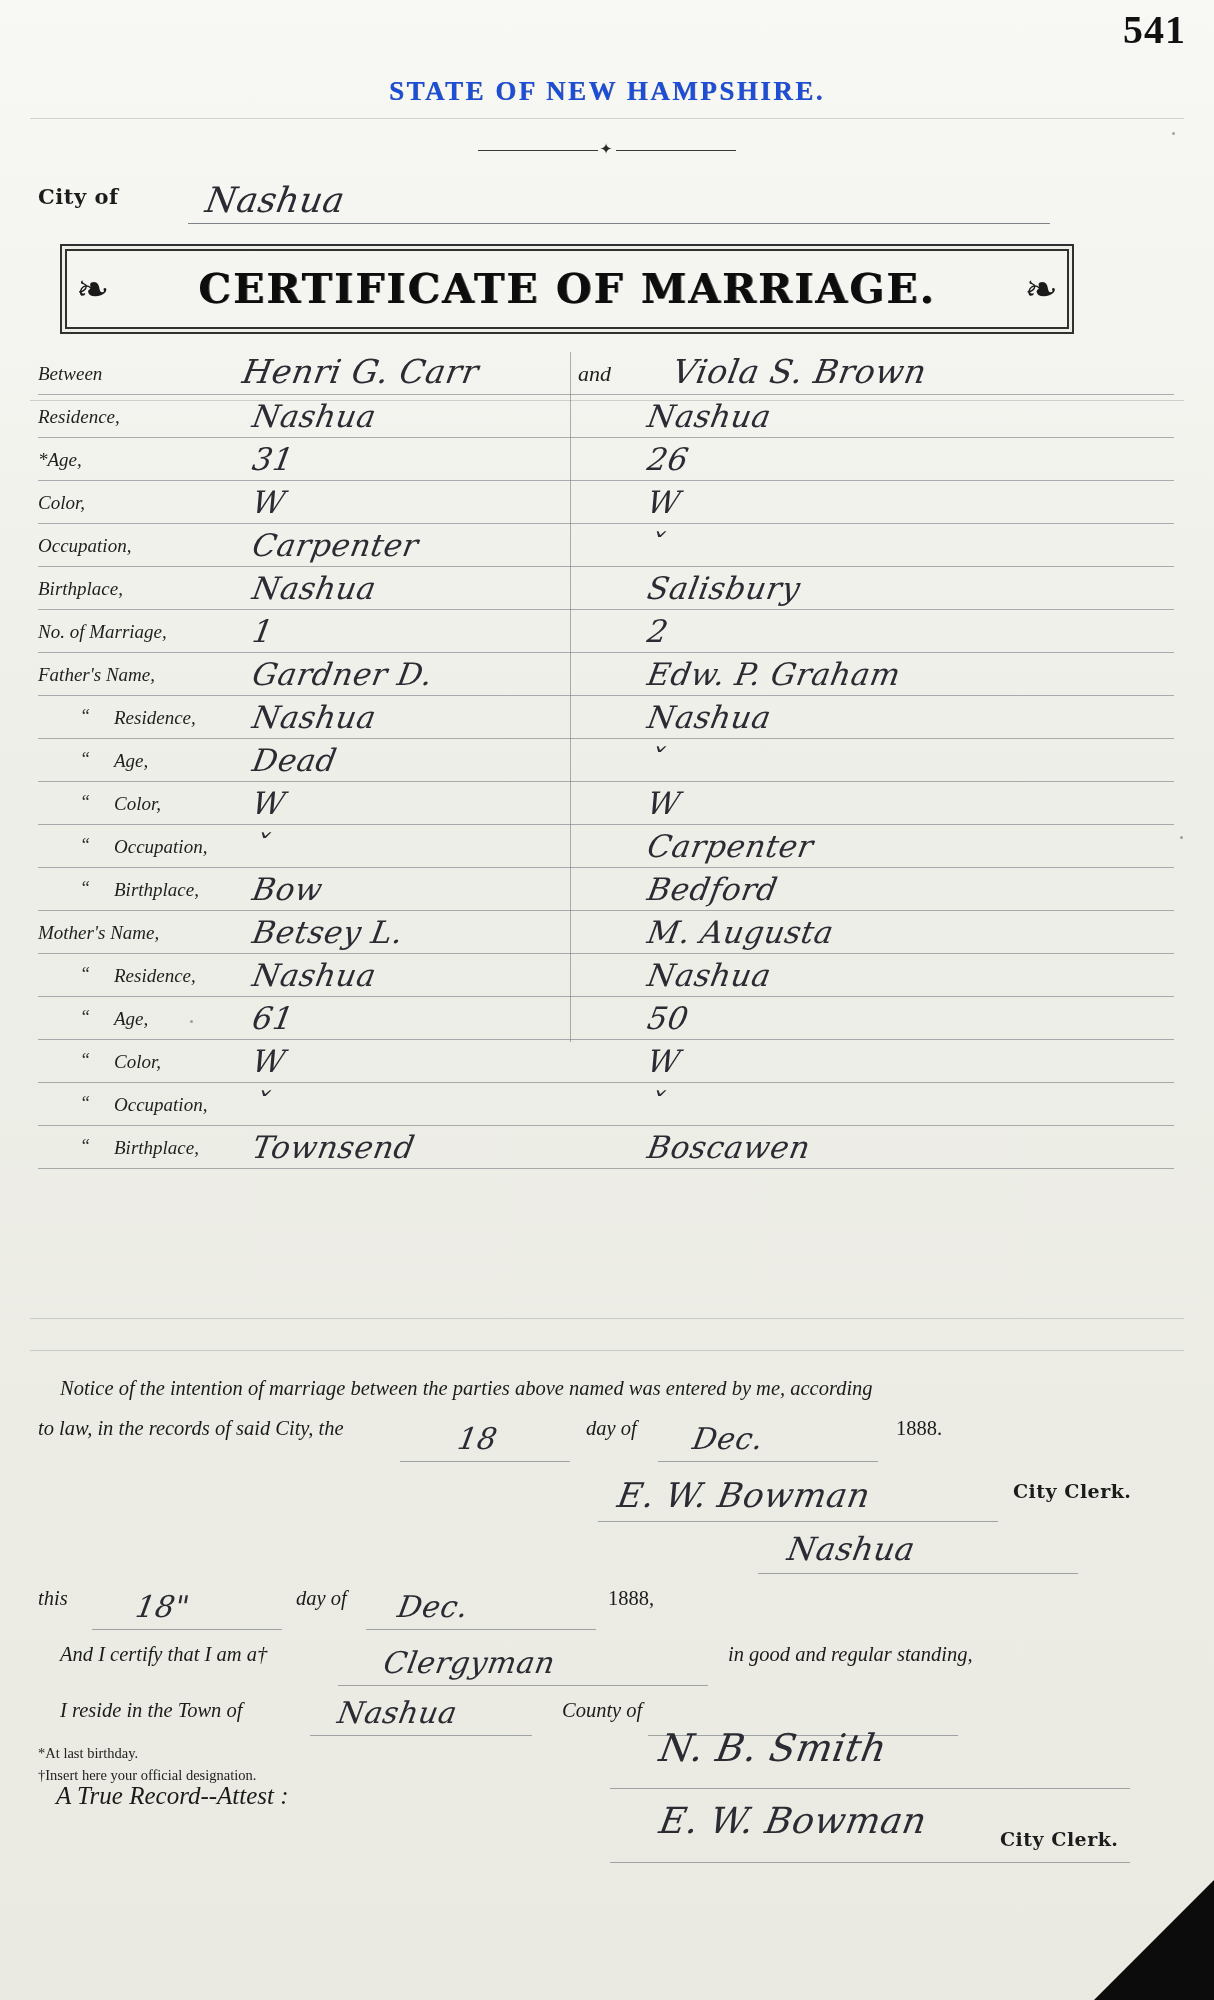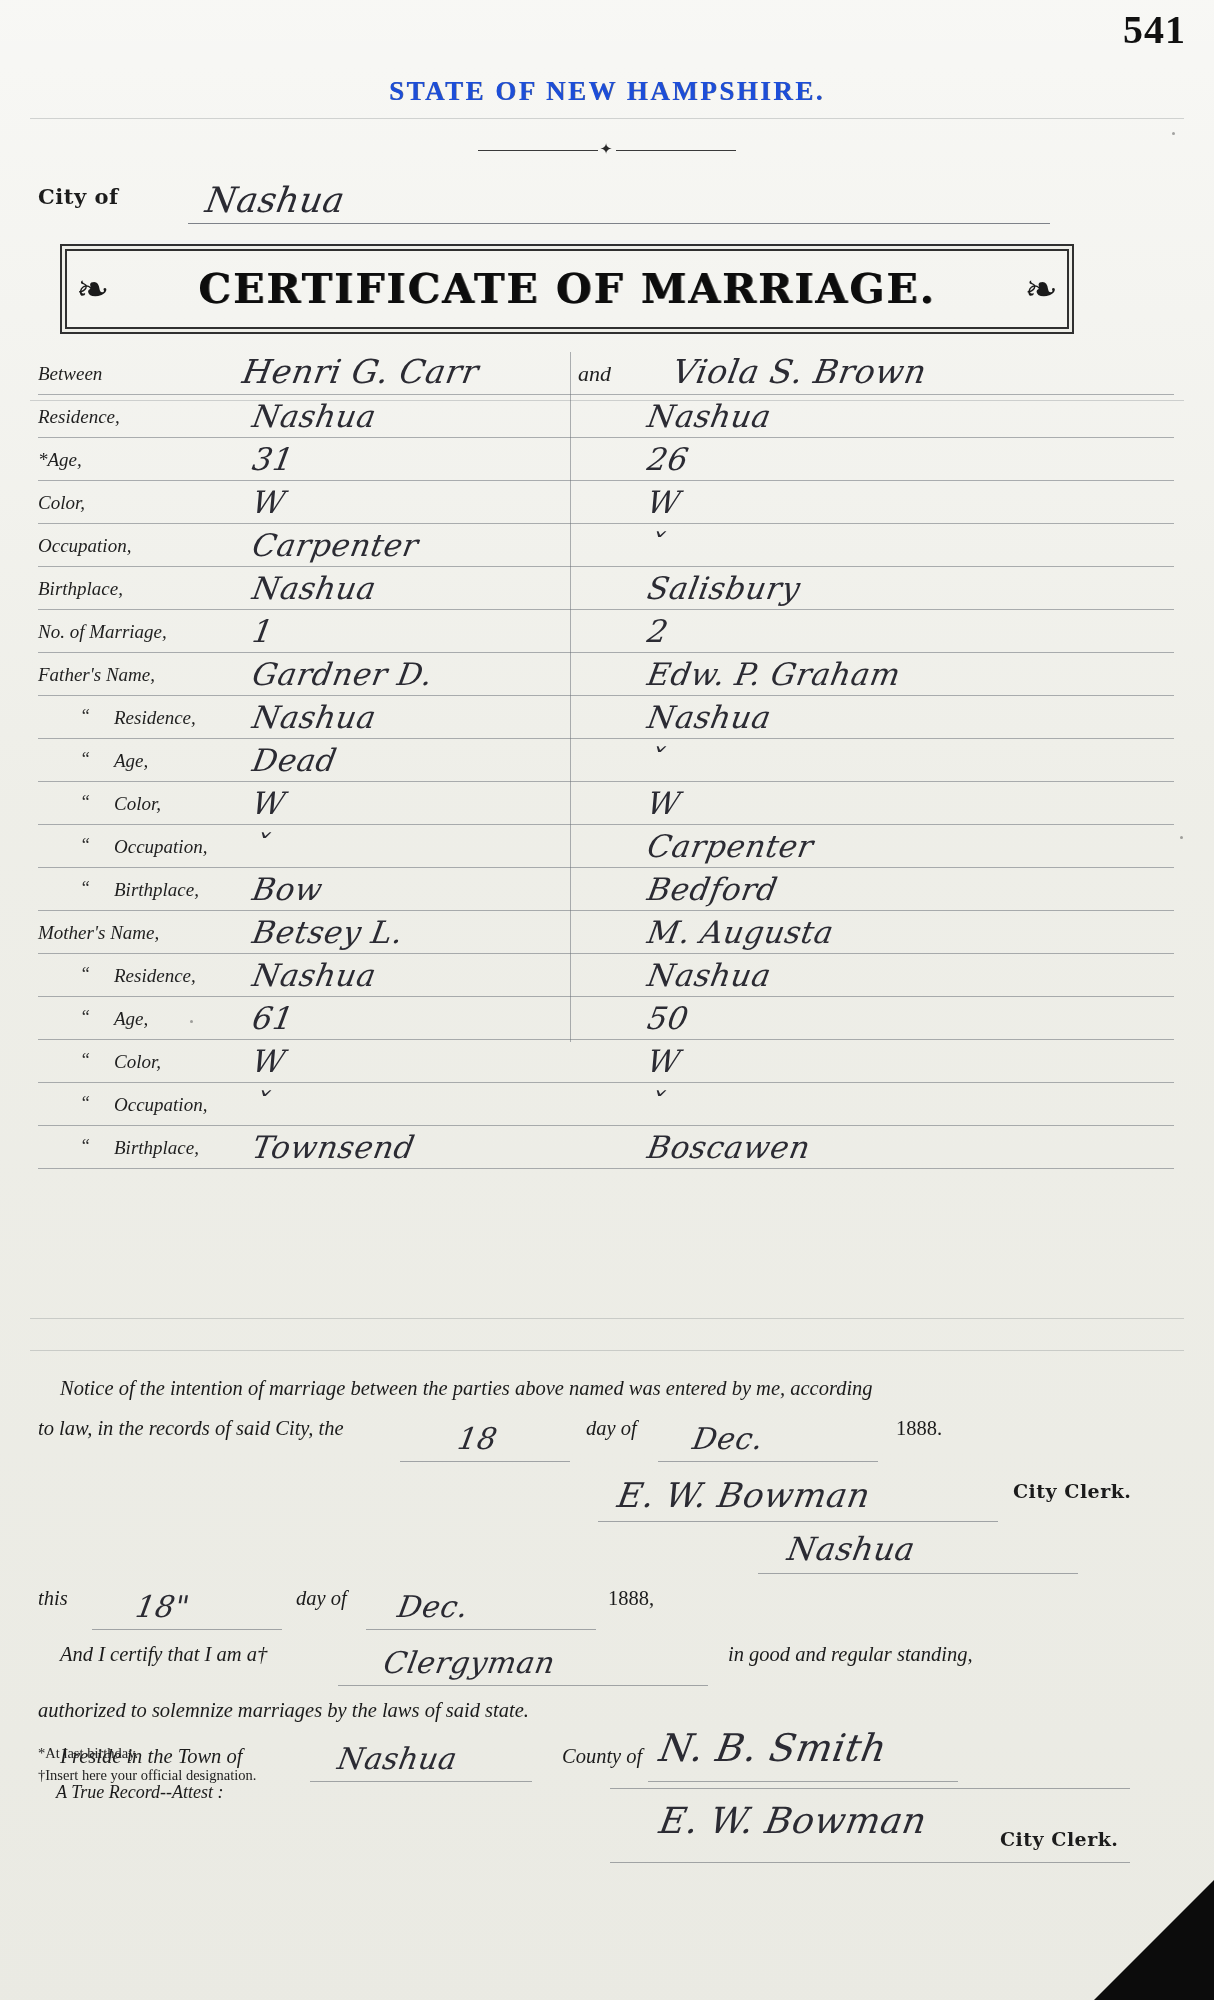--- a/index.html
+++ b/index.html
@@ -249,21 +249,21 @@
     line-height: 1.5;
     color: #222;
     margin-top: 21px;
   }
   .attest {
     position: absolute;
     top: 1782px;
     left: 56px;
     font-family: "Liberation Serif", serif;
     font-style: italic;
-    font-size: 18px;
+    font-size: 25px;
     color: #1b1b1b;
   }
   .sig-smith {
     position: absolute;
     top: 1726px;
     left: 660px;
     font-size: 38px;
   }
   .sig-smith-line {
     position: absolute;
@@ -513,23 +513,20 @@
       <span class="p-text" style="left:570px; font-style:normal;">1888,</span>
     </div>
 
     <div class="p-line" style="height:56px">
       <span class="p-text" style="left:22px">And I certify that I am a†</span>
       <span class="ul" style="left:300px; width:370px;"></span>
       <span class="hand hv" style="left:346px">Clergyman</span>
       <span class="p-text" style="left:690px">in good and regular standing,</span>
     </div>
 
-    <div class="p-line" style="height:46px">
-      <span class="p-text" style="left:0">authorized to solemnize marriages by the laws of said state.</span>
-    </div>
 
     <div class="p-line" style="height:50px">
       <span class="p-text" style="left:22px">I reside in the Town of</span>
       <span class="ul" style="left:272px; width:222px;"></span>
       <span class="hand hv" style="left:300px">Nashua</span>
       <span class="p-text" style="left:524px">County of</span>
       <span class="ul" style="left:610px; width:310px;"></span>
       <span class="hand hv" style="left:640px"></span>
     </div>
   </div>

